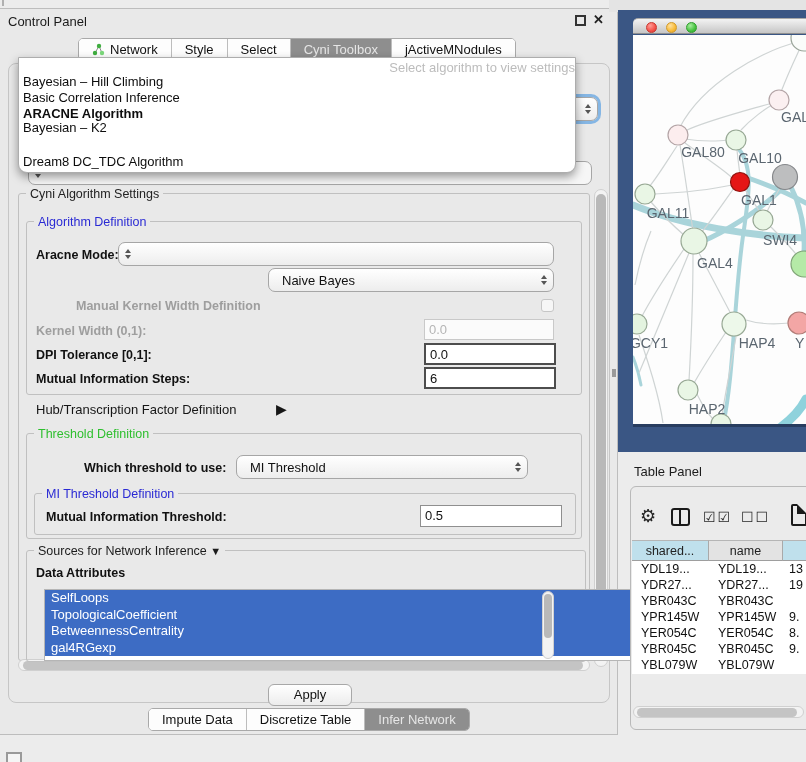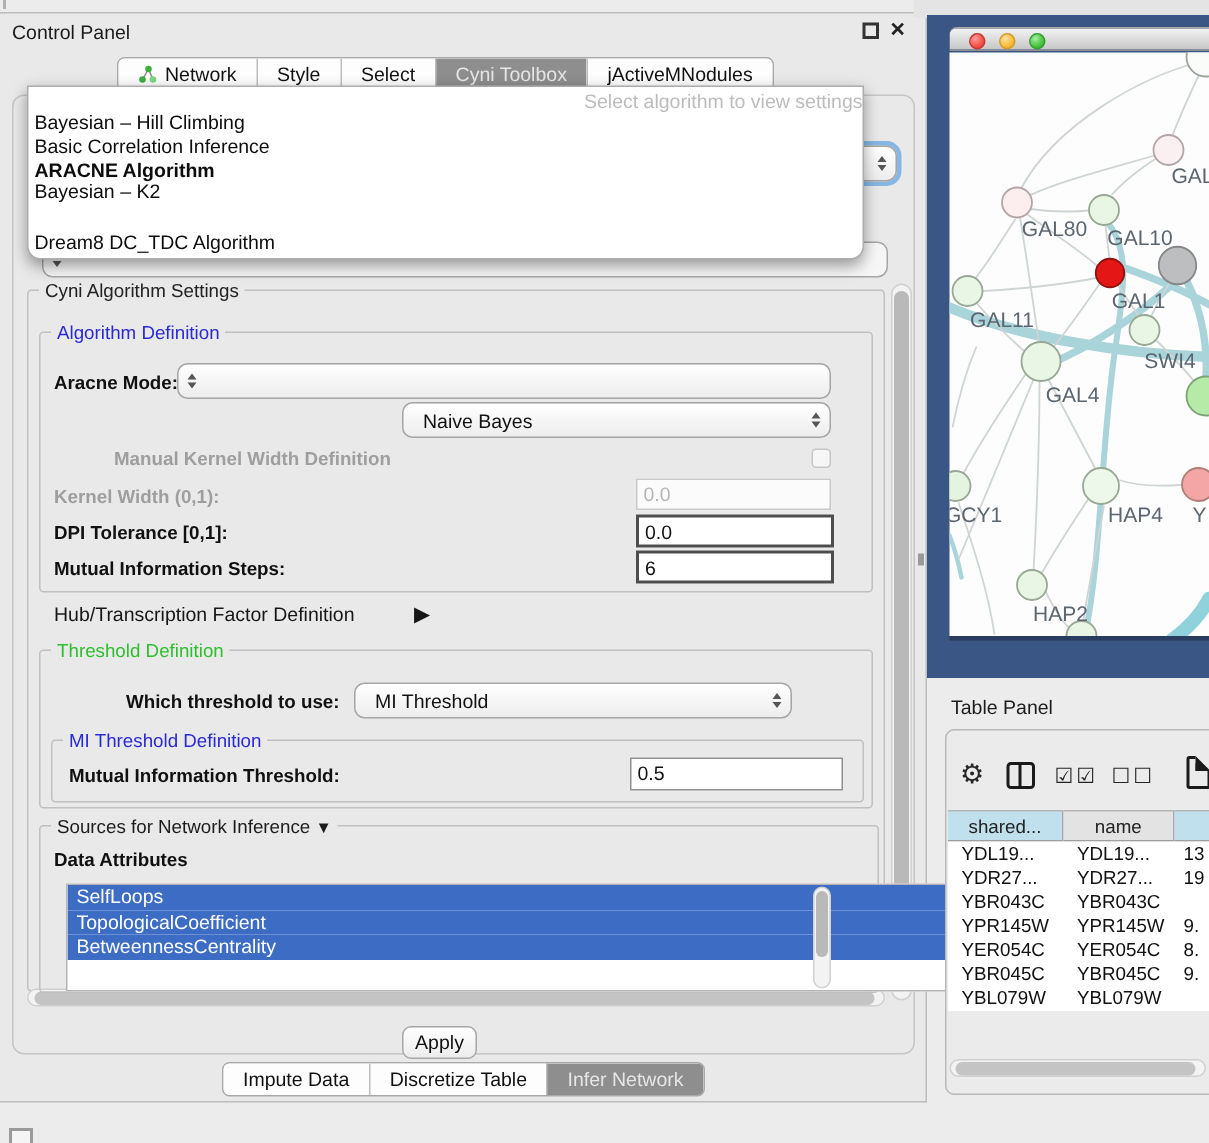--- a/index.html
+++ b/index.html
@@ -59,21 +59,21 @@
   
   .vscroll { position:absolute; background:#f3f3f3; border:1px solid #d0d0d0; border-radius:7px; }
   .vthumb { position:absolute; left:1px; width:10px; background:#b9b9b9; border-radius:5px; }
   .hscroll { position:absolute; background:#f3f3f3; border:1px solid #d0d0d0; border-radius:7px; }
   .hthumb { position:absolute; top:1px; height:9px; background:#c4c4c4; border-radius:5px; }
 
   
   .attr-list { position:absolute; left:44px; top:580px; width:609px; height:72px; background:#fff; border:1px solid #b5b5b5; overflow:hidden; }
   .attr-item { height:16.5px; line-height:16.5px; background:#3d6cc4; color:#fff; font-size:13px; padding-left:6px; }
 
-  .apply-btn { position:absolute; left:268px; top:675px; width:50px; height:22px; border:1px solid #a8a8a8;
+  .apply-btn { position:absolute; left:268px; top:675px; width:84px; height:22px; border:1px solid #a8a8a8;
                border-radius:6px; background:linear-gradient(#ffffff,#ececec); font-size:13px; color:#111;
                text-align:center; line-height:20px; }
 
   
   .desk-topstrip { position:absolute; left:609px; top:0; width:197px; height:12px; background:#e4e4e4; }
   .desktop-blue { position:absolute; left:618px; top:10px; width:188px; height:442px; background:#3a5684; }
   .splitter-dot { position:absolute; left:612px; top:369px; width:4px; height:8px; background:#9a9a9a; }
 
   .netwin-titlebar { position:absolute; left:633px; top:18px; width:173px; height:16px;
                      background:linear-gradient(#f3f3f3,#c6c6c6); border-top:1px solid #a8a8a8; border-bottom:1px solid #8f8f8f; border-top-left-radius:5px; }
@@ -228,20 +228,21 @@
     <div class="gtitle black" style="left:34px; top:535px;">
       <span>Sources for Network Inference</span>
       <span style="font-size:11px;">▼</span>
     </div>
     <div class="blabel" style="left:36px; top:557px;">Data Attributes</div>
 
     <div class="attr-list">
       <div class="attr-item">SelfLoops</div>
       <div class="attr-item">TopologicalCoefficient</div>
       <div class="attr-item">BetweennessCentrality</div>
+      <div class="attr-item">gal4RGexp</div>
     </div>
     <div class="vscroll" style="left:542px; top:582px; width:12px; height:68px;">
       <div class="vthumb" style="top:2px; height:44px; width:8px;"></div>
     </div>
 
     <div class="apply-btn">Apply</div>
 
     <div class="tabbar" style="left:148px; top:699px;">
       <div class="tab">
           <span>Impute Data</span>

